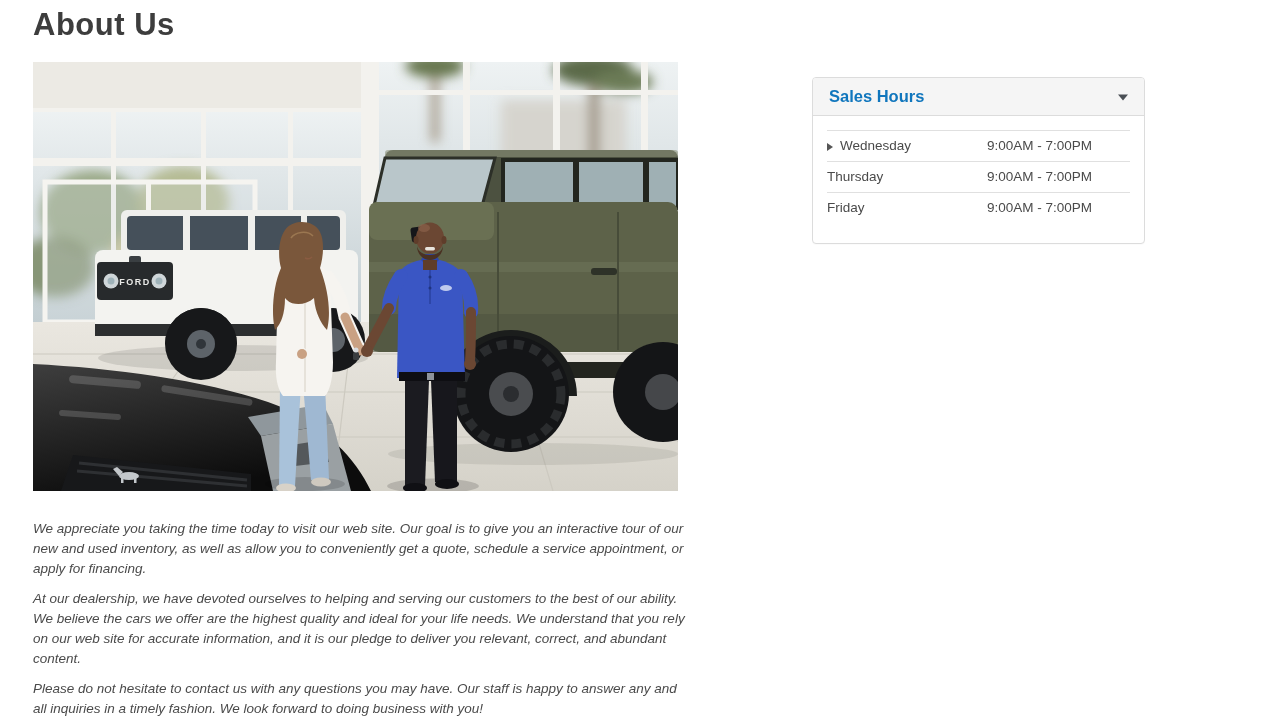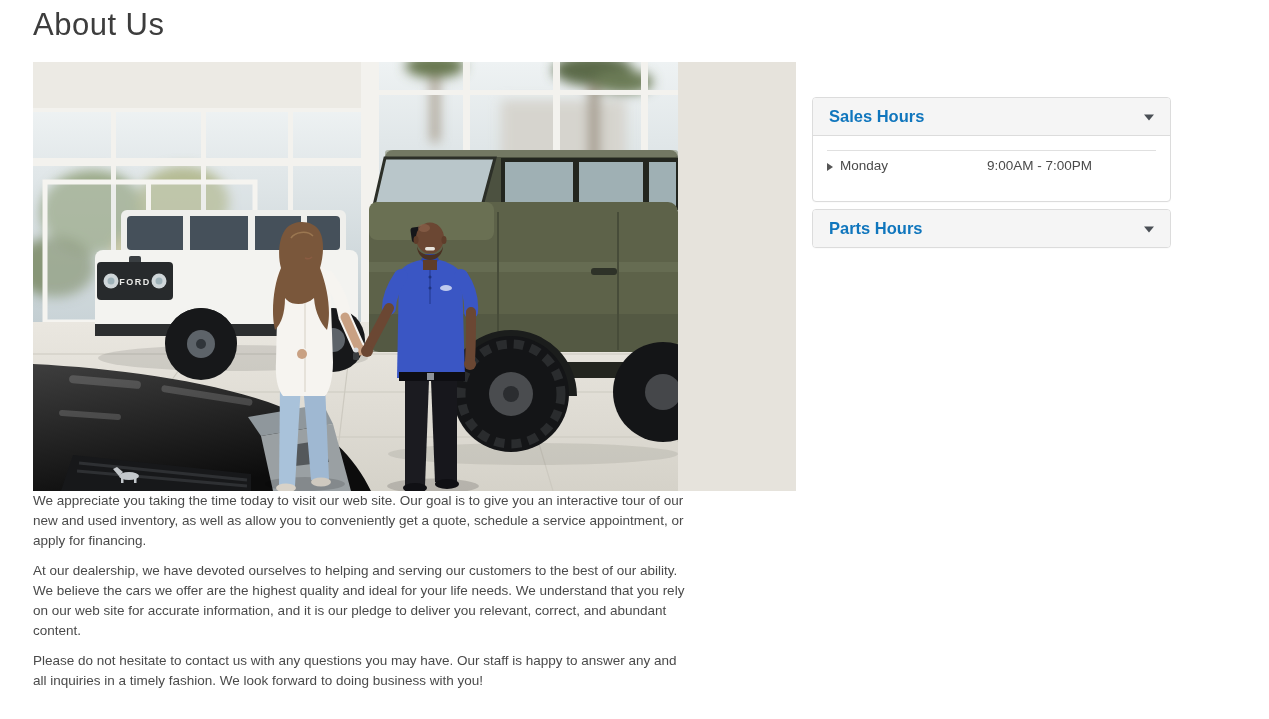--- a/index.html
+++ b/index.html
@@ -4,29 +4,29 @@
 <style>
   :root{ --accent:#1076bd; --heading:#3d3d3d; --body:#4a4a4a; --divider:#e0e0e0; --panel-border:#dcdcdc; --panel-bg:#f5f5f5; }
   *{box-sizing:border-box;}
   html,body{margin:0;padding:0;}
   body{
     width:1269px;height:719px;position:relative;overflow:hidden;background:#ffffff;
     font-family:"Liberation Sans", sans-serif;color:var(--body);
   }
   .main-col{position:absolute;left:33px;top:0;width:652px;}
   h1.page-title{
-    margin:6px 0 0 0;font-size:31px;line-height:38px;font-weight:400;
+    margin:6px 0 0 0;font-size:31px;line-height:38px;font-weight:700;
     color:var(--heading);letter-spacing:0.5px;
   }
-  .photo{width:763px;height:429px;margin-top:18px;overflow:hidden;background:#e6e3dc;}
+  .photo{width:645px;height:429px;margin-top:18px;overflow:hidden;background:#e6e3dc;}
   .photo svg{display:block;}
-  .article{width:655px;}
+  .article{margin-top:28px;width:655px;font-style:italic;}
   .article p{margin:0 0 10px 0;font-size:13.5px;line-height:20px;color:var(--body);}
   
-  .hours-col{position:absolute;left:812px;top:77px;width:359px;margin-top:20px;}
+  .hours-col{position:absolute;left:812px;top:77px;width:333px;}
   .panel{
     border:1px solid var(--panel-border);border-radius:4px;background:#fff;
     margin-bottom:7px;box-shadow:0 1px 1px rgba(0,0,0,0.02);
   }
   .panel-header{
     position:relative;background:var(--panel-bg);padding:8px 34px 8px 16px;
     border-radius:3px;cursor:pointer;
   }
   .panel.expanded .panel-header{border-bottom:1px solid var(--panel-border);border-radius:3px 3px 0 0;}
   .panel-title{font-size:16.5px;font-weight:bold;color:var(--accent);line-height:21px;}
@@ -262,29 +262,35 @@
     <header class="panel-header">
       <span class="panel-title">Sales Hours</span>
       <span class="caret"></span>
     </header>
     <div class="panel-body">
       <table class="hours-table">
         <tbody>
 
             <tr class="today">
             <td class="day-cell">
-              <span class="today-marker"></span><span>Monday</span>
+              <span class="today-marker"></span><span>Wednesday</span>
+            </td>
+            <td class="hours-cell">9:00AM - 7:00PM</td>
+          </tr>
+            <tr>
+            <td class="day-cell">
+              <span>Thursday</span>
+            </td>
+            <td class="hours-cell">9:00AM - 7:00PM</td>
+          </tr>
+            <tr>
+            <td class="day-cell">
+              <span>Friday</span>
             </td>
             <td class="hours-cell">9:00AM - 7:00PM</td>
           </tr>
           </tbody>
       </table>
     </div>
   </section>
 
 
-  <section class="panel">
-    <header class="panel-header">
-      <span class="panel-title">Parts Hours</span>
-      <span class="caret"></span>
-    </header>
-  </section>
 </aside>
 
 </body></html>

